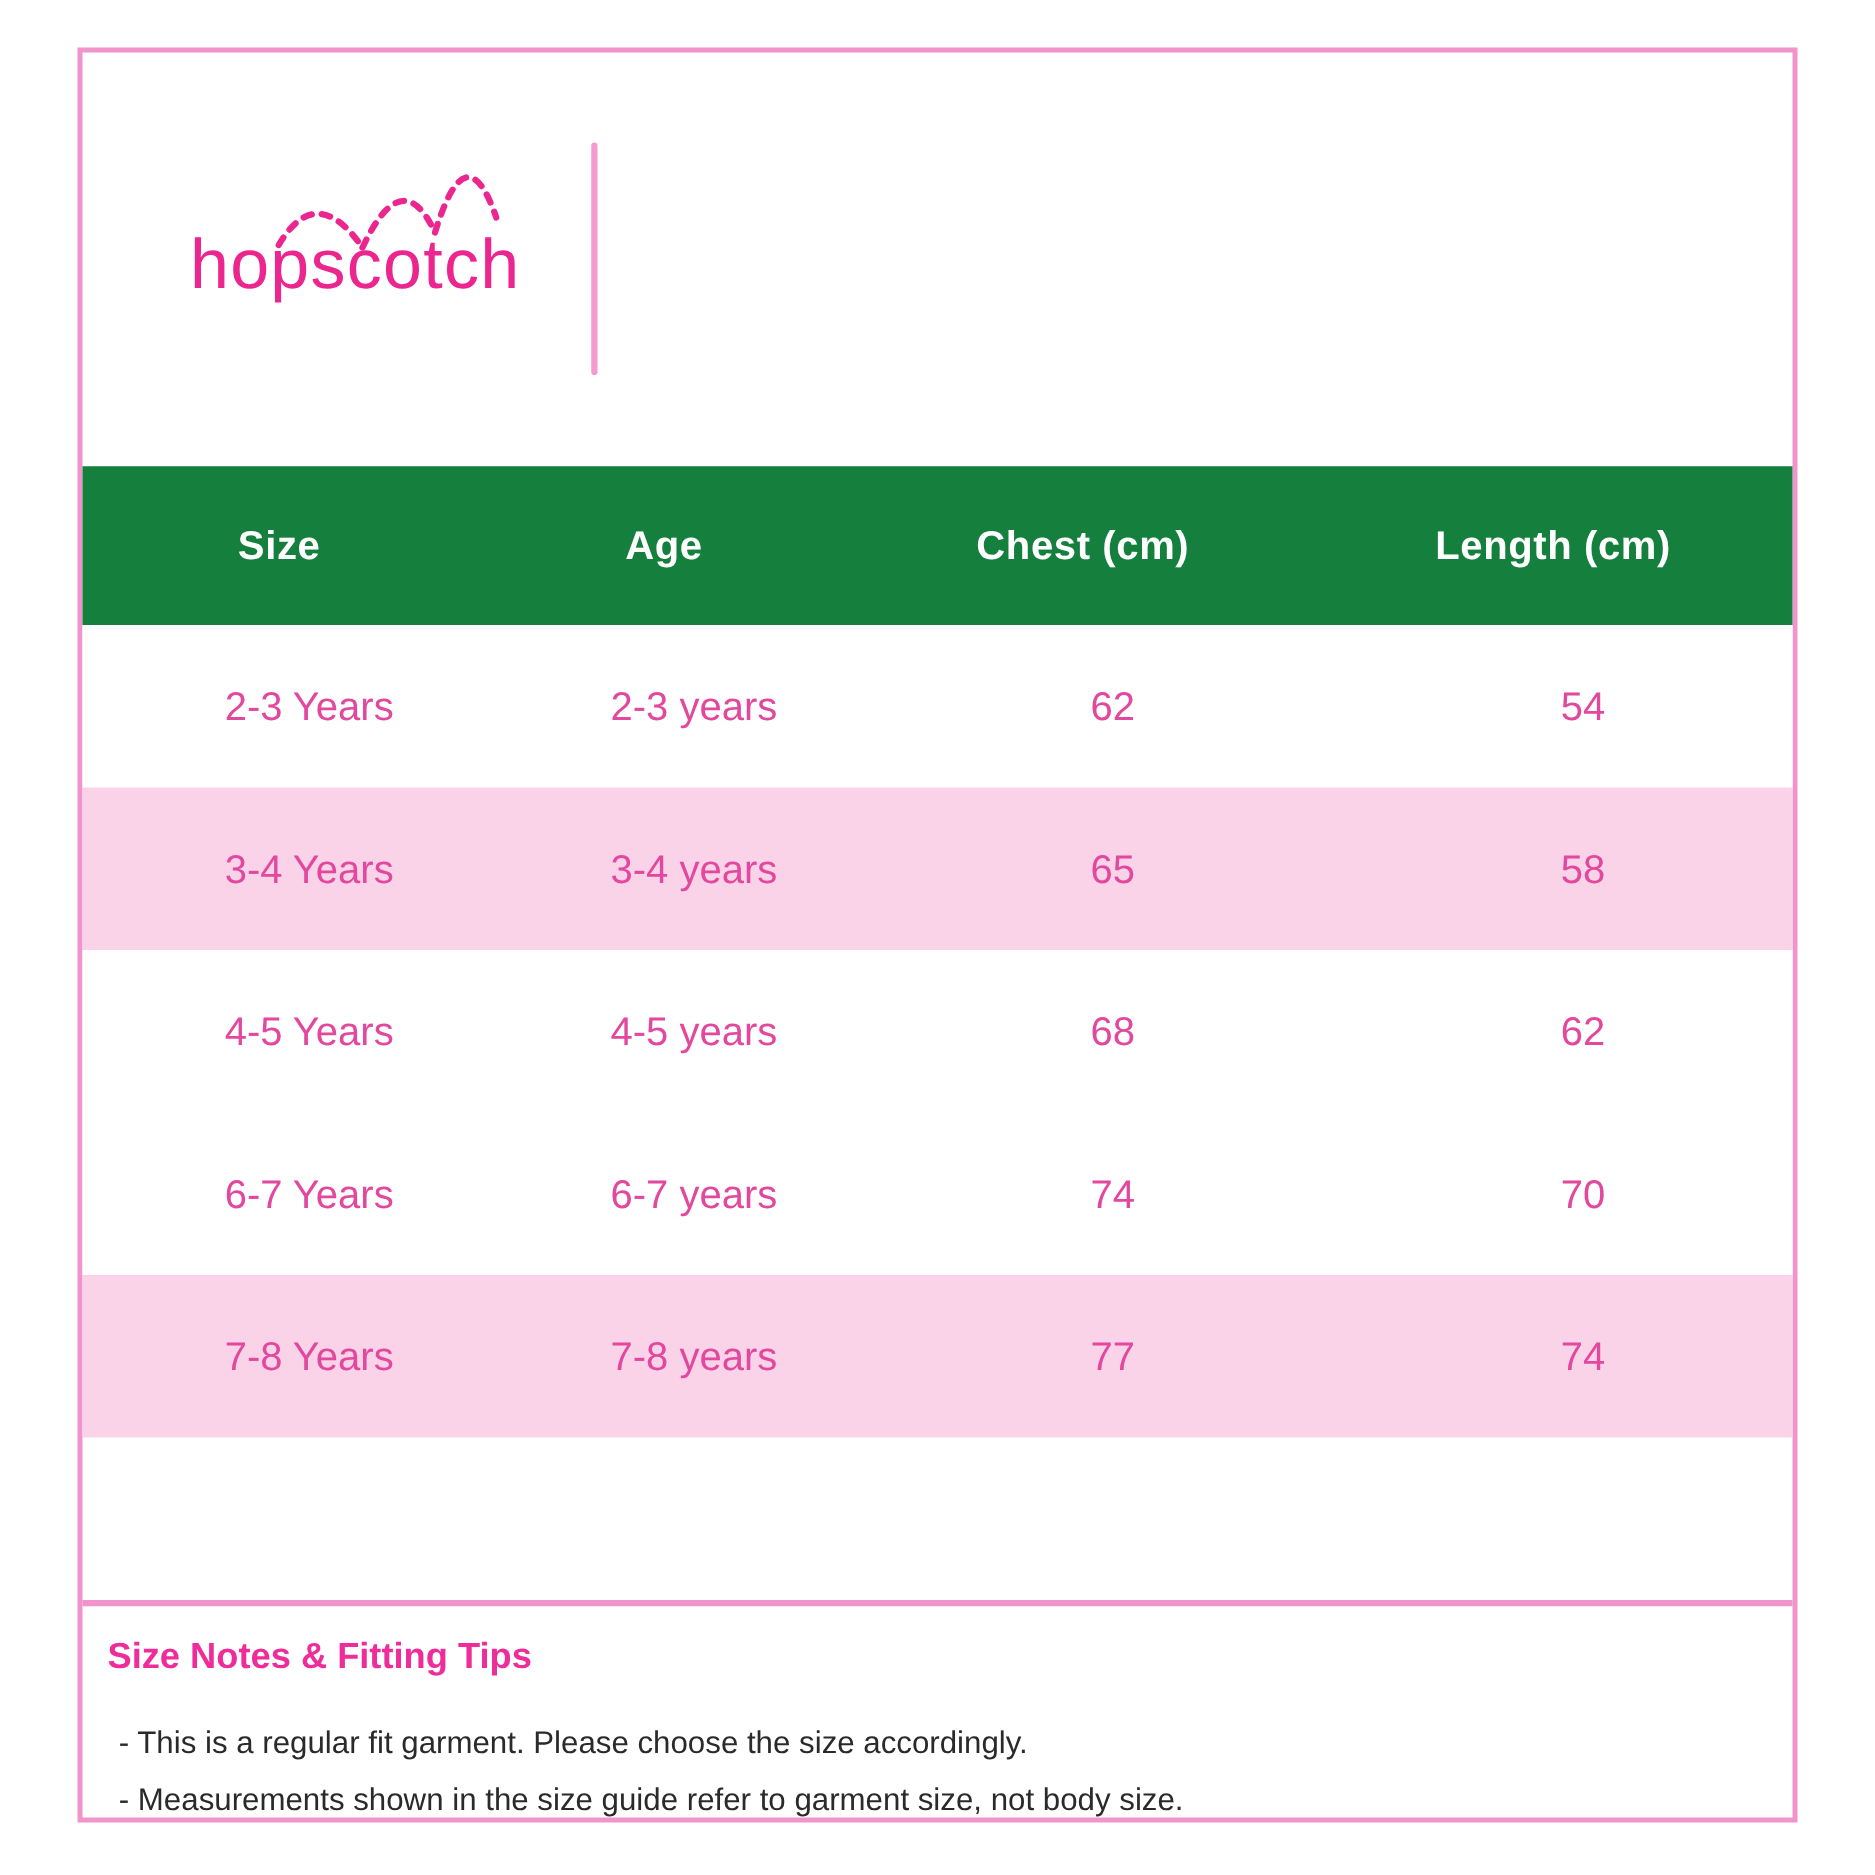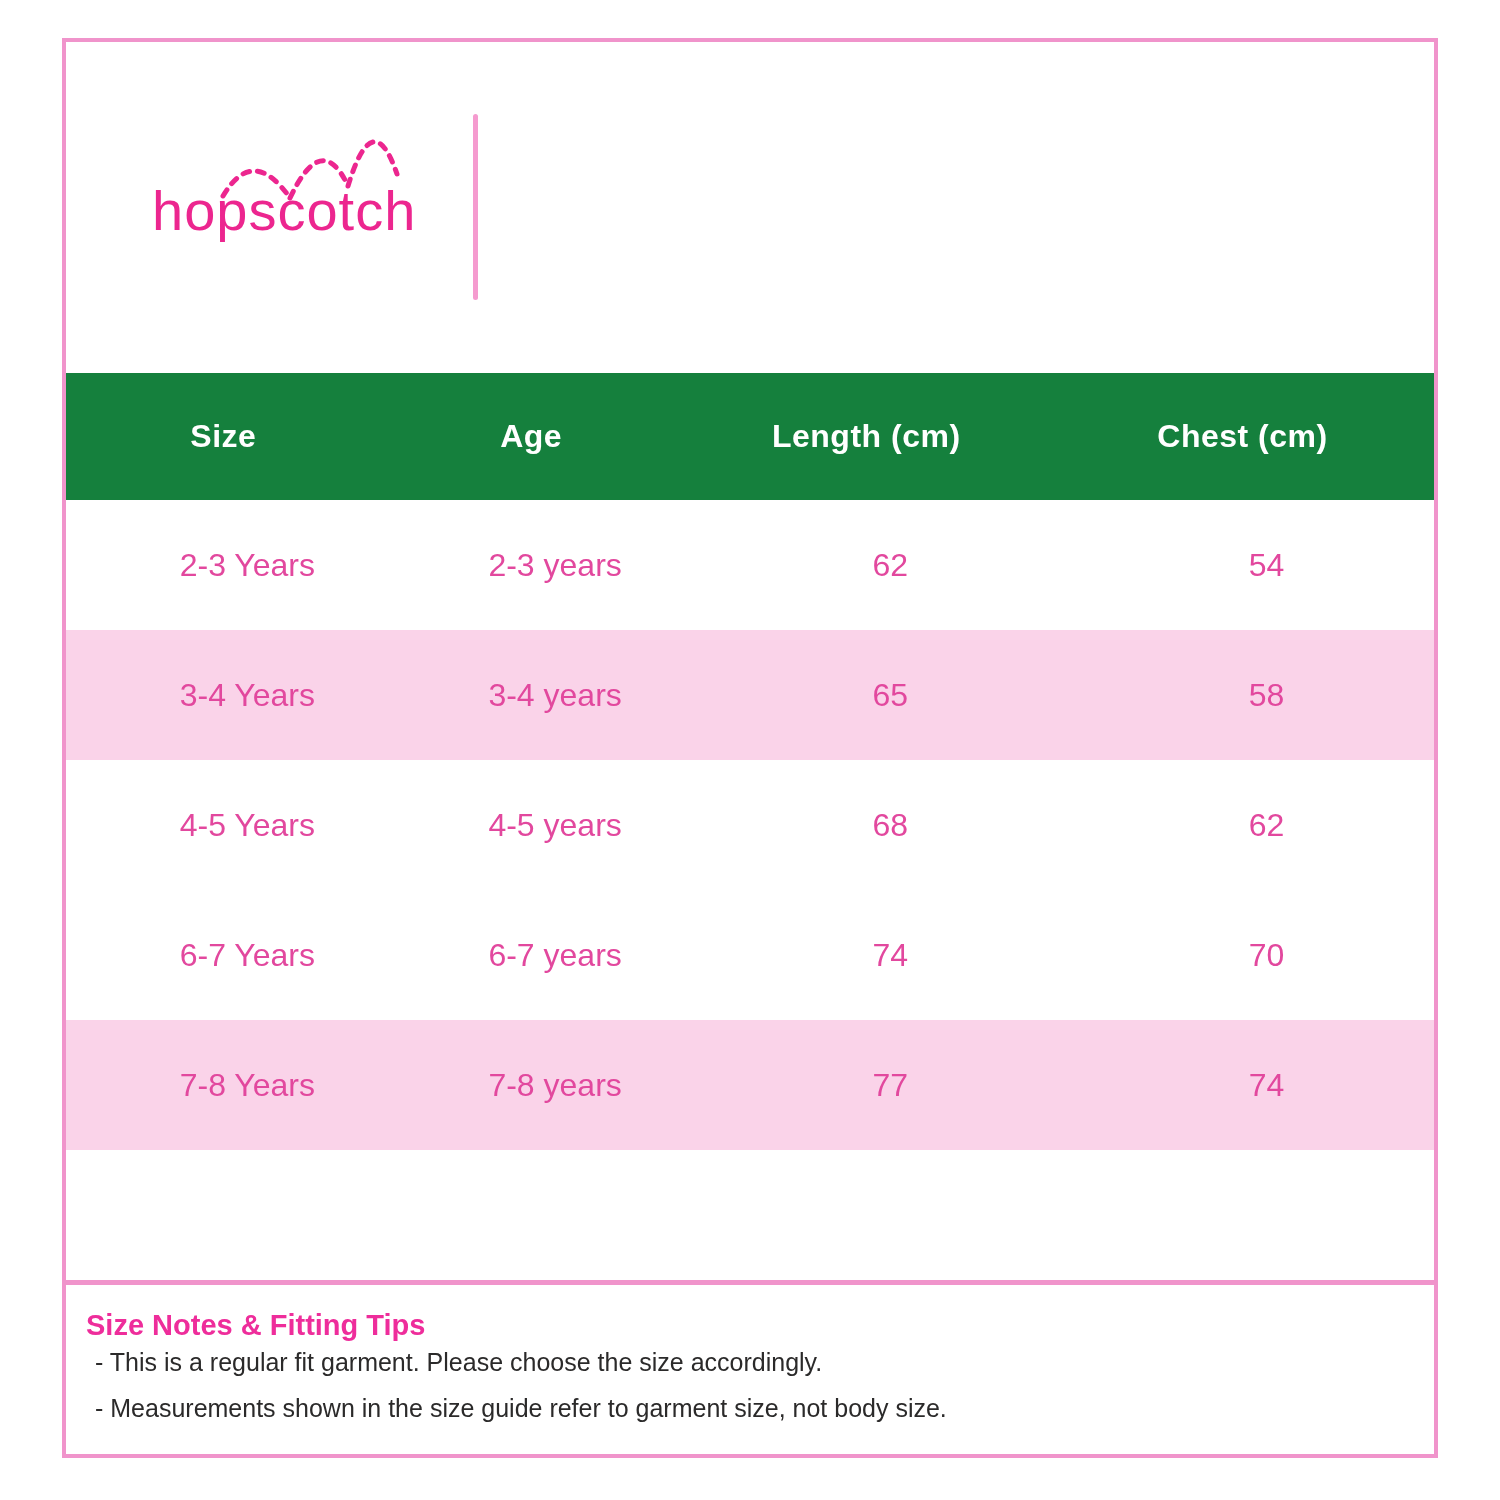--- a/index.html
+++ b/index.html
@@ -130,21 +130,21 @@
   }
   .notes {
     position: absolute;
     left: 0;
     top: 1243px;
     width: 100%;
     box-sizing: border-box;
     padding: 24px 22px 0 20px;
   }
   .notes-heading {
-    margin: 0 0 6px 0;
+    margin: 0 0 38px 0;
     font-size: 29px;
     font-weight: bold;
     color: #EE2D9B;
   }
   .note-item {
     margin: 0 0 17px 0;
     padding-left: 9px;
     font-size: 25px;
     color: #2B2A2A;
   }
@@ -164,22 +164,22 @@
       <div class="logo-text">hopscotch</div>
     </div>
 
     <div class="v-divider"></div>
 
 
     <div class="size-table">
       <div class="t-head">
         <div class="th">Size</div>
         <div class="th">Age</div>
+        <div class="th">Chest (cm)</div>
         <div class="th">Length (cm)</div>
-        <div class="th">Chest (cm)</div>
       </div>
 
       <div class="t-row">
         <div class="td">2-3 Years</div>
         <div class="td">2-3 years</div>
         <div class="td">62</div>
         <div class="td">54</div>
       </div>
       <div class="t-row alt">
         <div class="td">3-4 Years</div>

